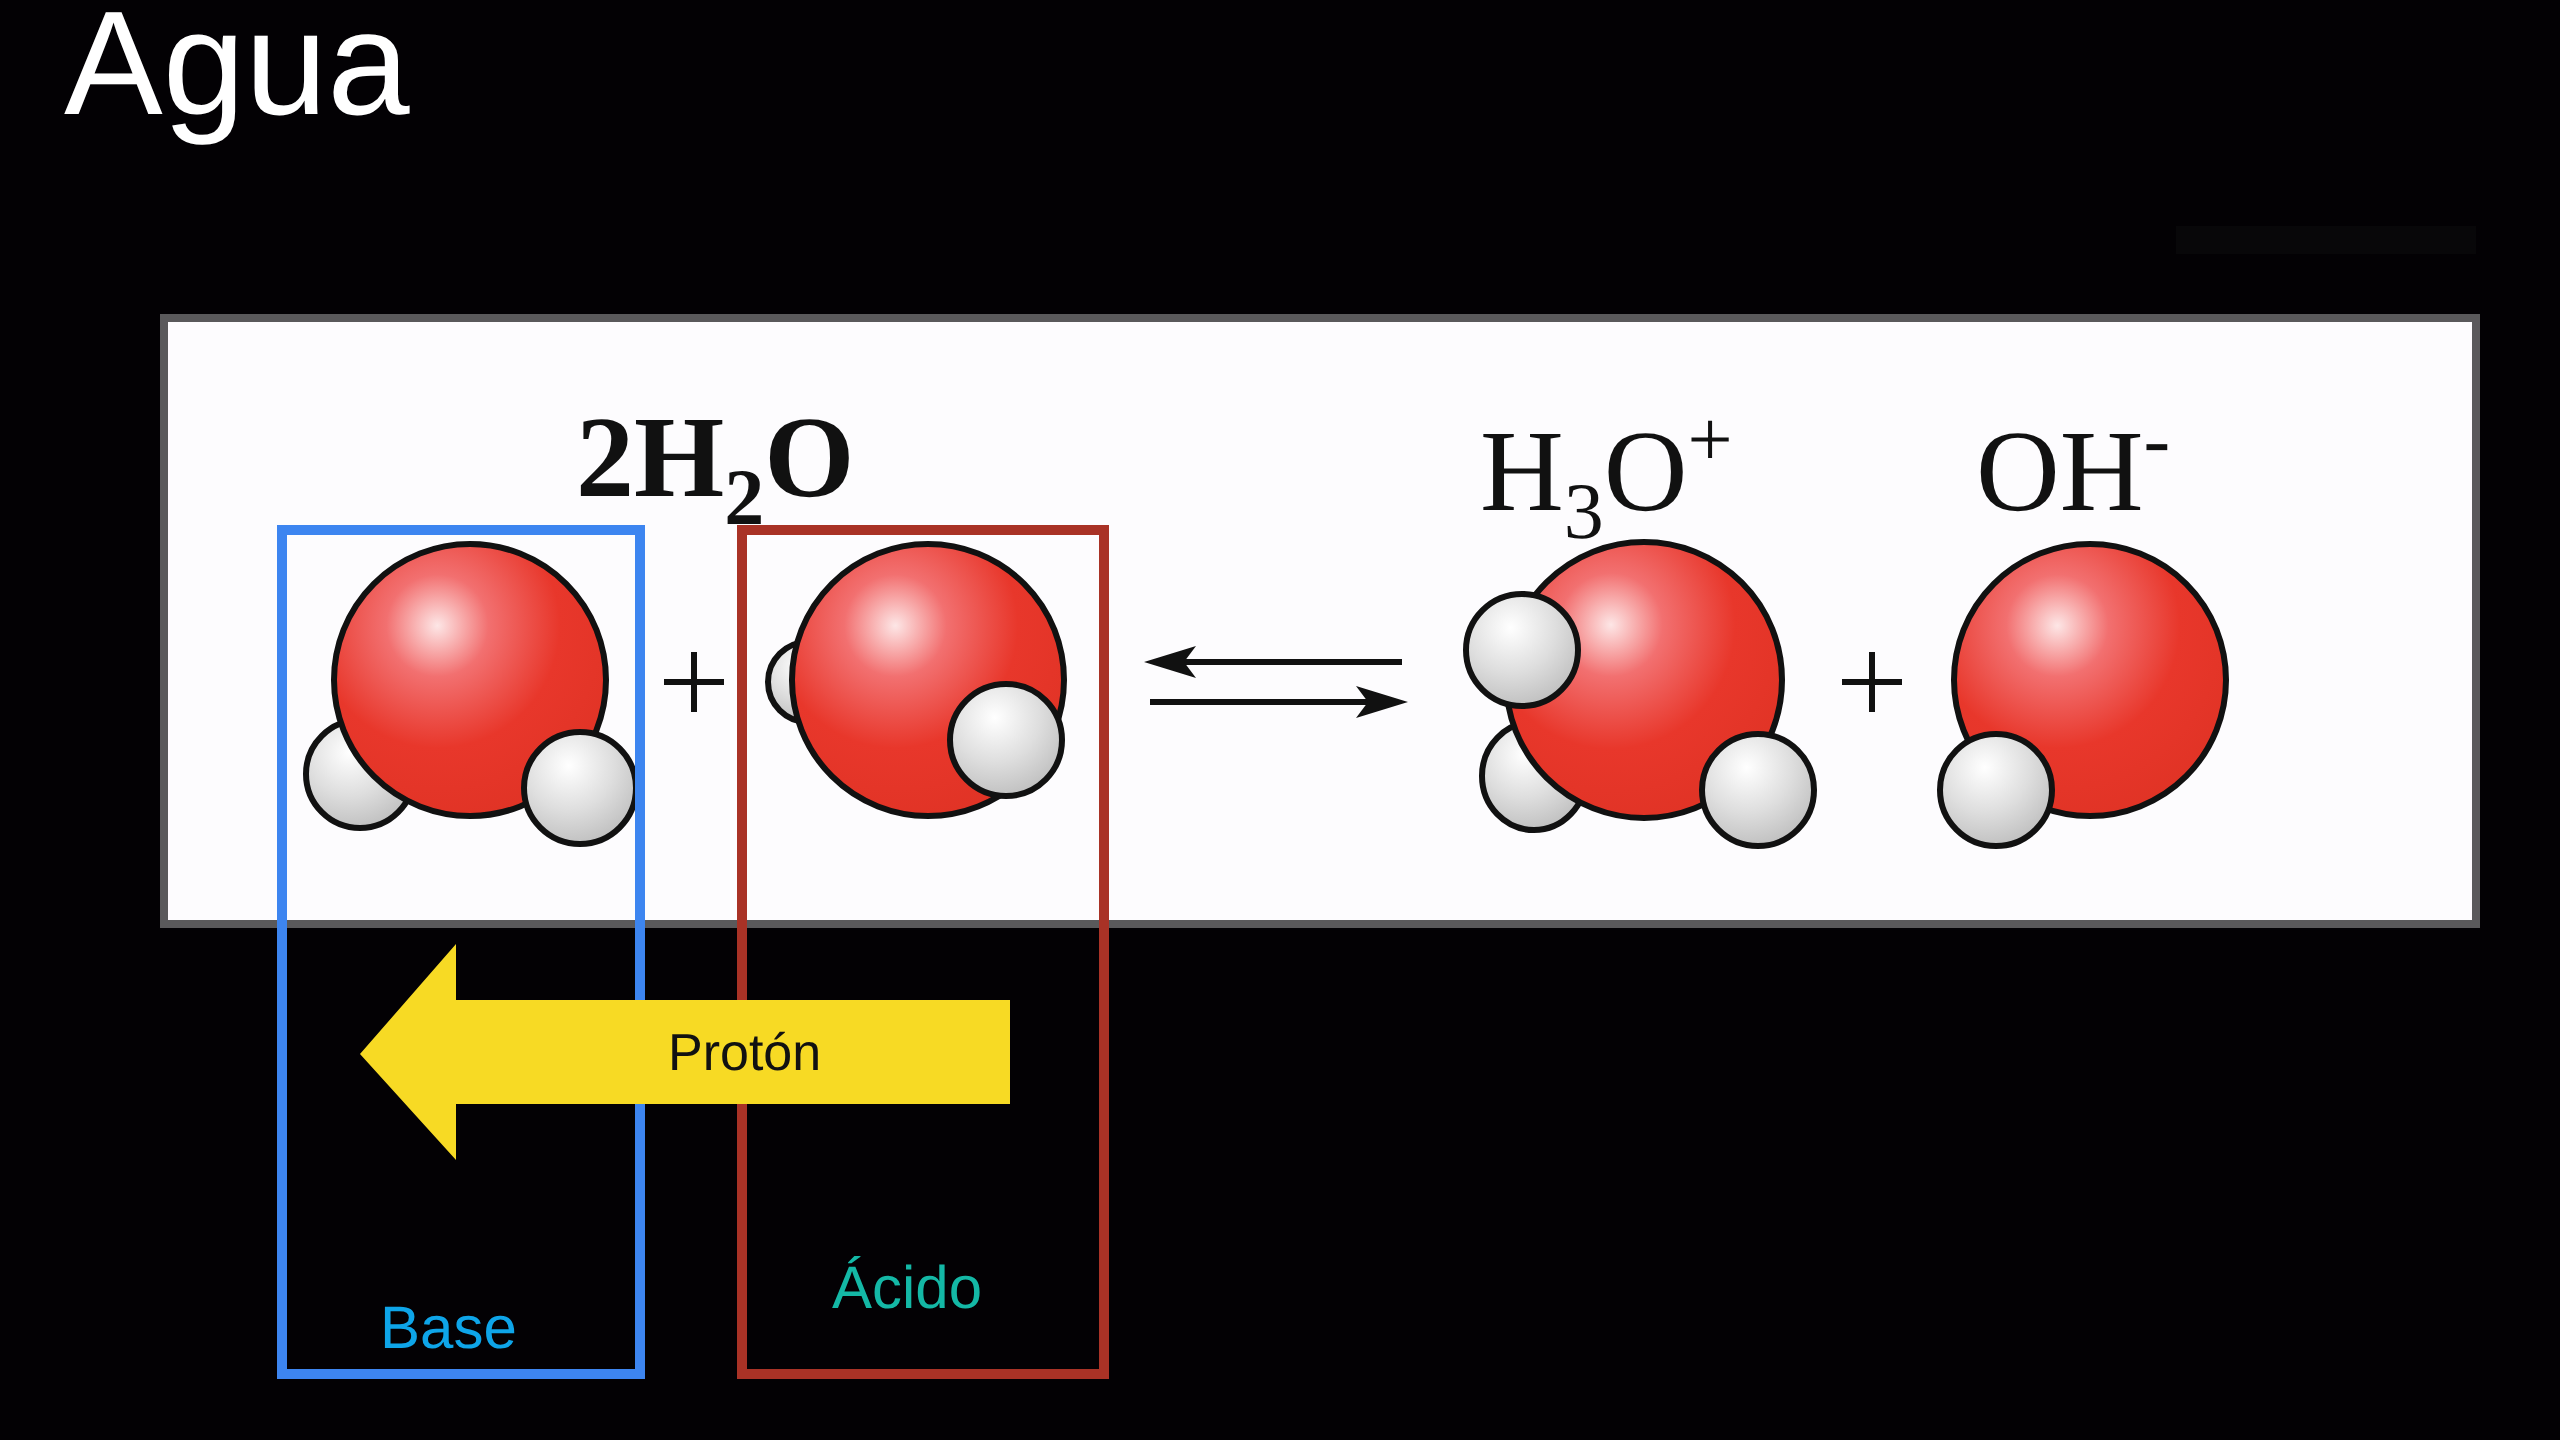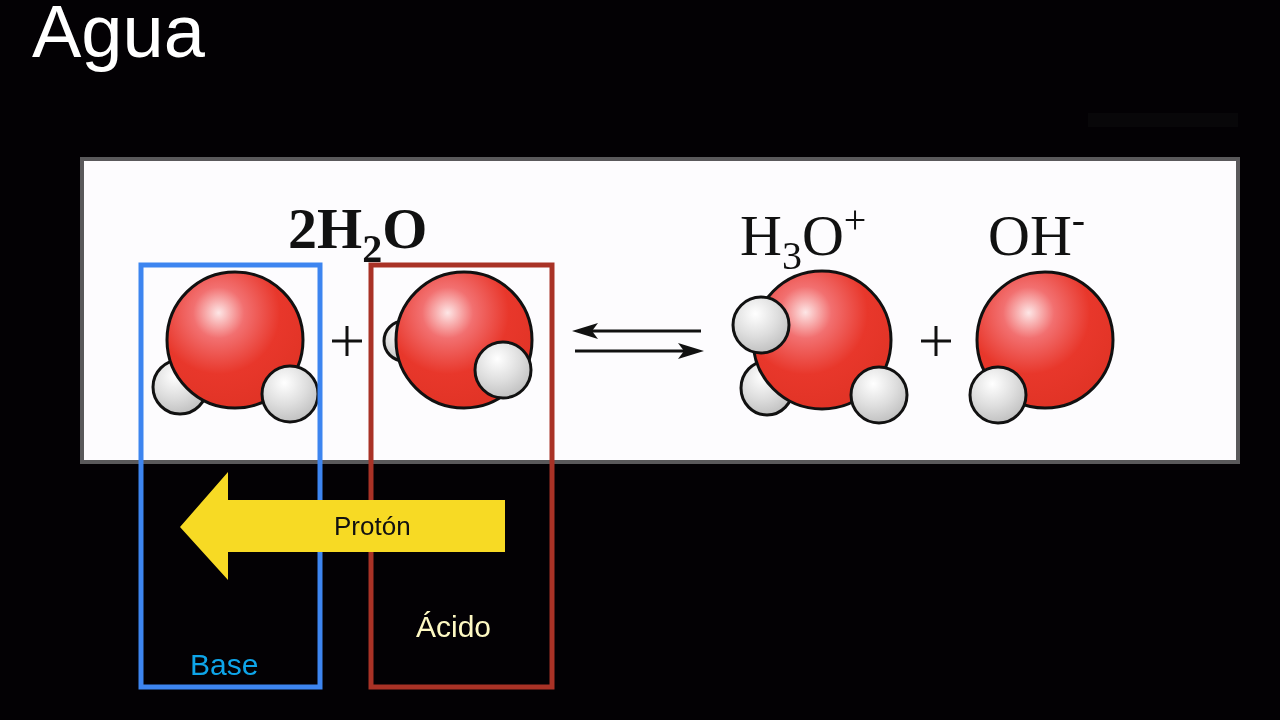--- a/index.html
+++ b/index.html
@@ -116,13 +116,13 @@
 <div class="formula" style="left:740px; top:200px;text-align:center;">
   <span>H</span><sub>3</sub><span>O</span><sup>+</sup>
 </div>
 
 <div class="formula" style="left:988px; top:200px;font-family:Liberation Serif, serif;">
   <span>OH</span><sup>-</sup>
 </div>
 
 <div class="proton-label" style="left:302px; top:513px;margin-left:32px;">Protón</div>
 <div class="box-label" style="left:190px; top:650px; color:#0ea5e9;">Base</div>
-<div class="box-label" style="left:416px; top:612px; color:#fef9c3;">Ácido</div>
+<div class="box-label" style="left:416px; top:630px; color:#14b8a6;">Ácido</div>
 
 </body></html>

